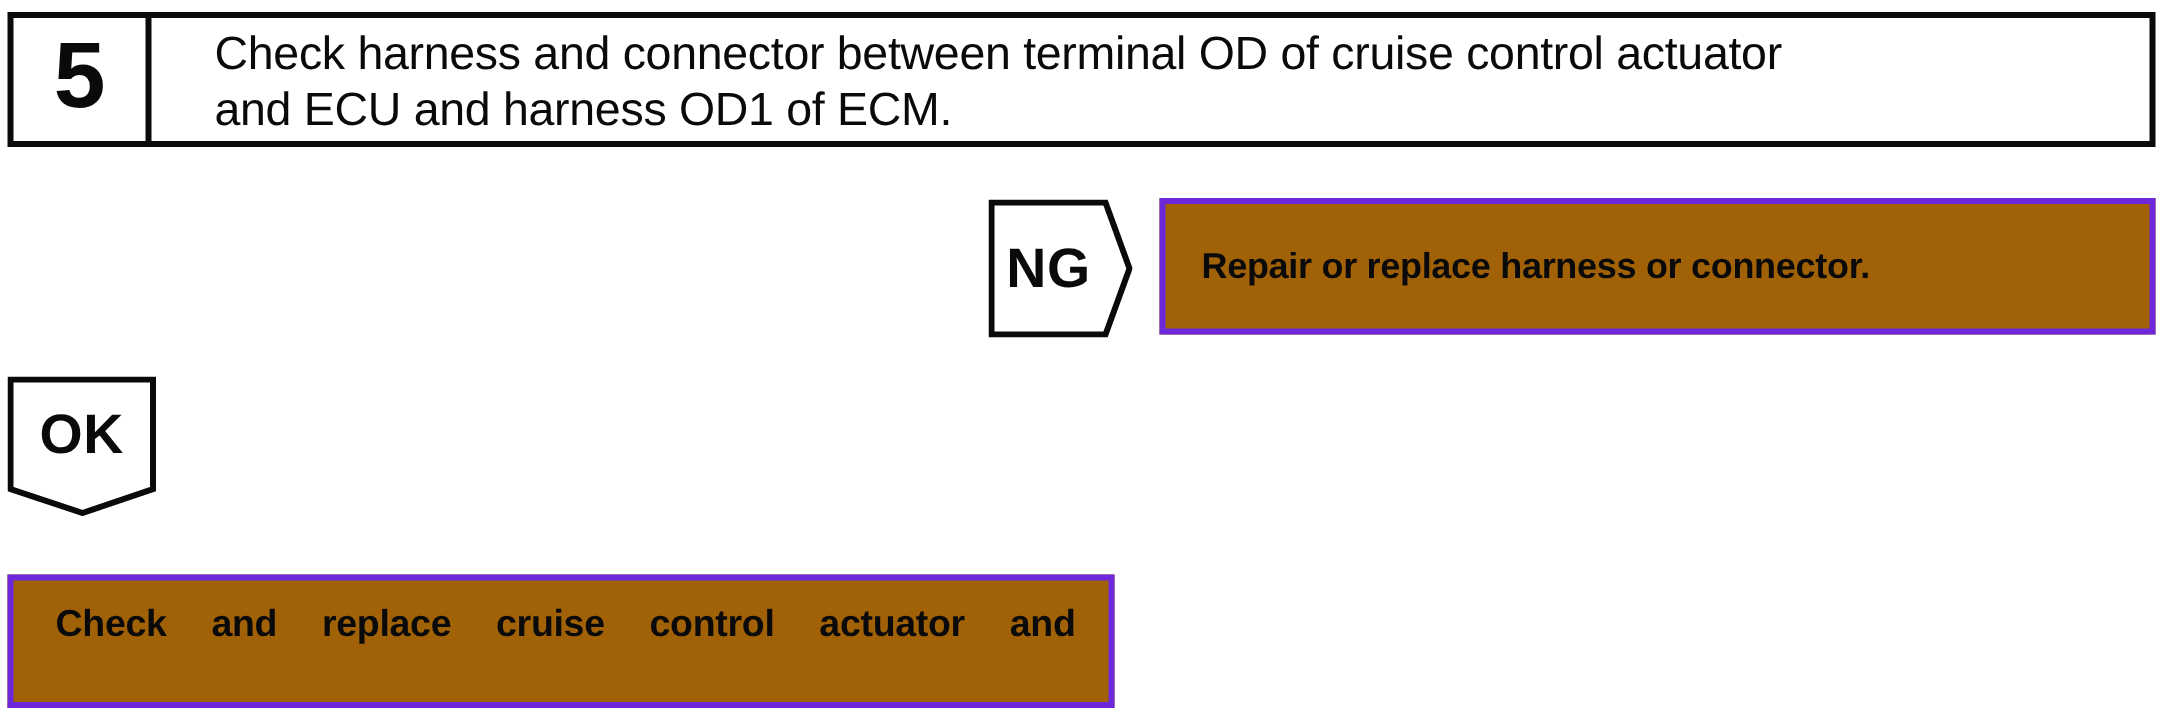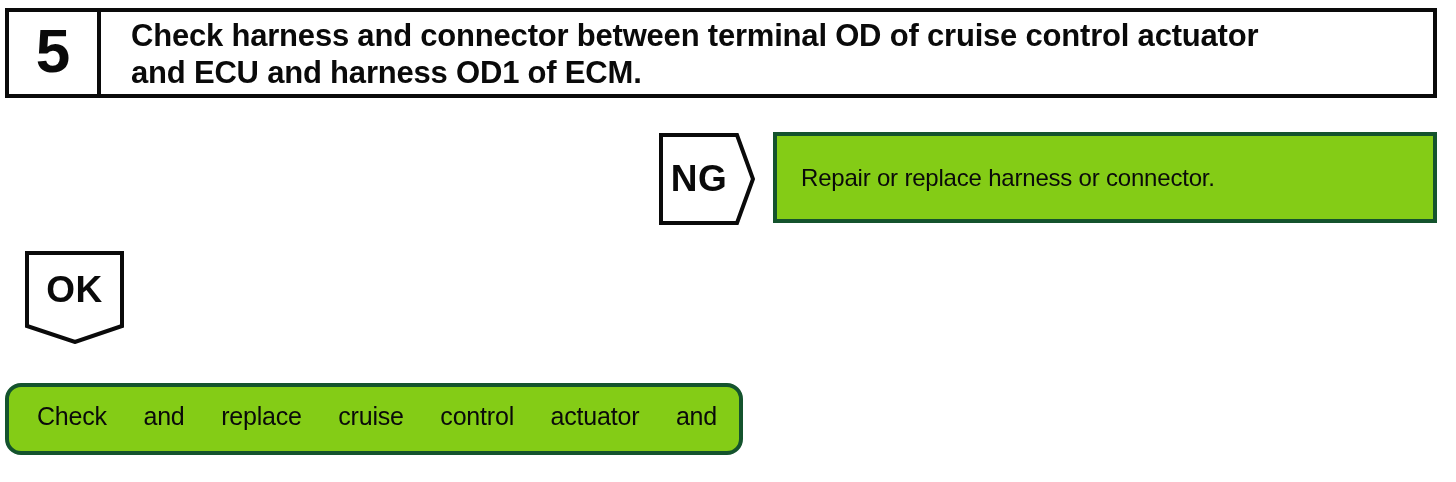--- a/index.html
+++ b/index.html
@@ -31,24 +31,25 @@
     justify-content: center;
     font-size: 62px;
     font-weight: bold;
     line-height: 1;
     padding-bottom: 4px;
   }
   .step-instruction {
     flex: 1;
     padding: 5px 8px 0 30px;
     font-size: 31px;
-    font-weight: bold;
+    font-weight: normal;
     line-height: 37px;
     letter-spacing: -0.2px;
     white-space: nowrap;
+    margin-left: 12px;
   }
 
   
   .connector {
     position: absolute;
   }
   .connector svg {
     position: absolute;
     left: 0; top: 0;
   }
@@ -56,47 +57,46 @@
     position: absolute;
     display: flex;
     align-items: center;
     justify-content: center;
     font-size: 37px;
     font-weight: bold;
     letter-spacing: 0.5px;
   }
   .ng-connector { left: 659px; top: 133px; width: 96px; height: 92px; }
   .ng-connector .connector-label { left: 2px; top: 2px; width: 76px; height: 88px; }
-  .ok-connector { left: 5px; top: 251px; width: 99px; height: 93px; margin-left: 20px; }
+  .ok-connector { left: 5px; top: 251px; width: 99px; height: 93px; }
   .ok-connector .connector-label { left: 2px; top: 2px; width: 95px; height: 73px; }
 
   
   .action-box {
     position: absolute;
-    border: 4px solid #14532d;
-    background: #84cc16;
-    font-weight: normal;
+    border: 4px solid #6d28d9;
+    background: #a16207;
+    font-weight: bold;
   }
   .repair-box {
     left: 773px; top: 132px;
     width: 664px; height: 91px;
     display: flex;
     align-items: center;
     padding-left: 24px;
     font-size: 24px;
     letter-spacing: -0.2px;
   }
   .final-box {
     left: 5px; top: 383px;
-    width: 738px; height: 72px;
+    width: 738px; height: 89px;
     padding: 11px 22px 0 28px;
     font-size: 25px;
     line-height: 36px;
     letter-spacing: -0.2px;
-    border-radius: 16px;
   }
   .final-box .justified-line {
     text-align: justify;
     text-align-last: justify;
   }
 </style>
 </head>
 <body>
 
 <div class="page">

